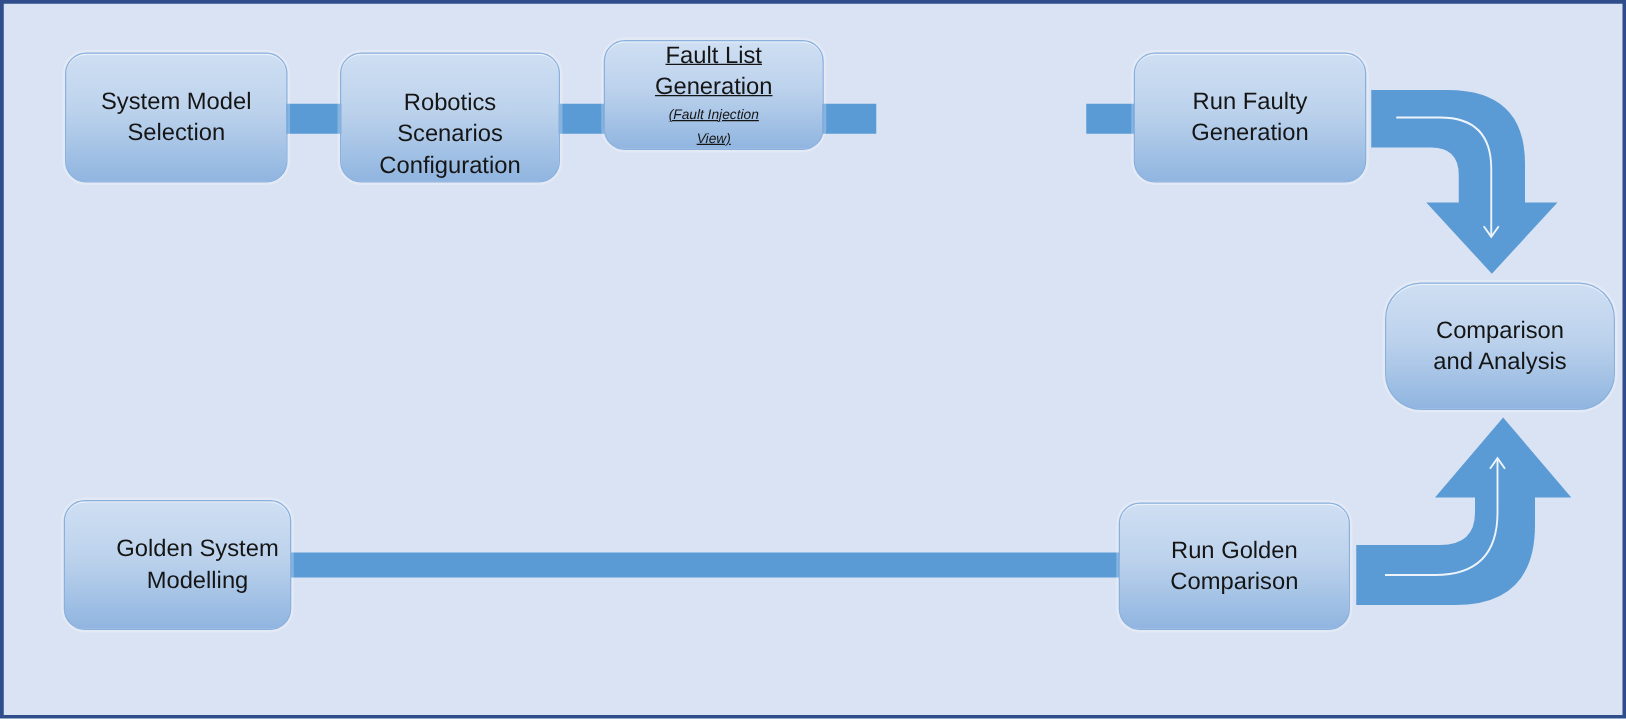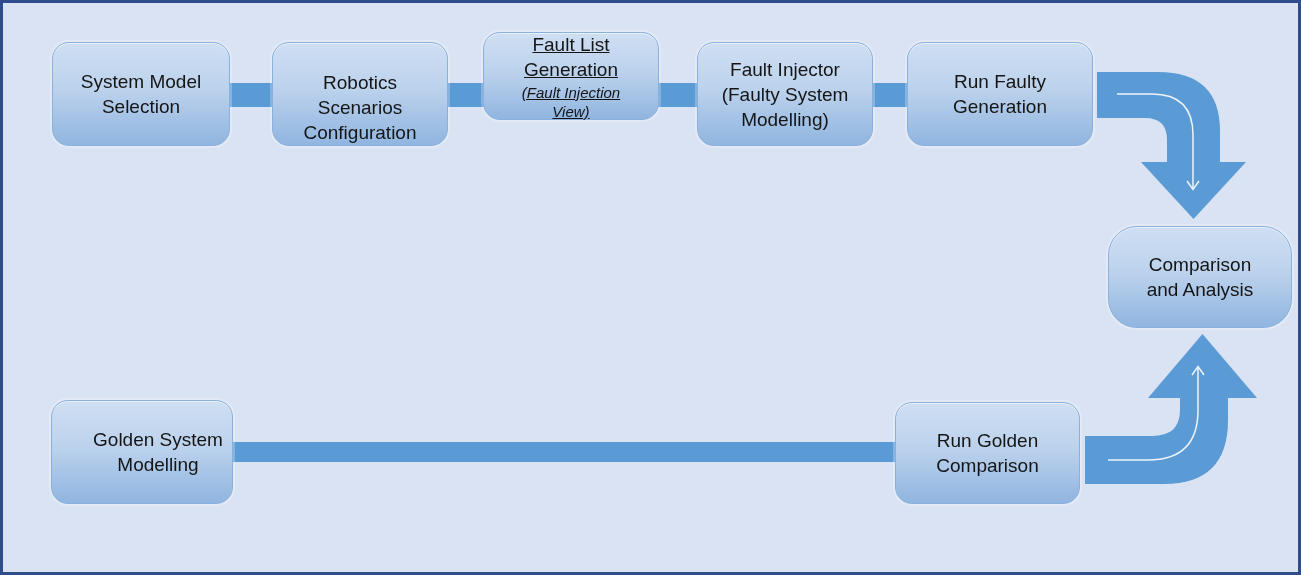--- a/index.html
+++ b/index.html
@@ -38,21 +38,21 @@
     text-align: center;
     color: #151515;
   }
   .node-label {
     white-space: pre-line;
     font-size: 19px;
     line-height: 25px;
   }
   .node-sublabel {
     white-space: pre-line;
-    font-size: 15px;
+    font-size: 11px;
     line-height: 19px;
     font-style: italic;
     margin-top: 1px;
   }
 </style>
 </head>
 <body>
 
 <div class="canvas">
 
@@ -85,25 +85,20 @@
 Configuration</span>
   </div>
 
   <div class="node" style="left:483px; top:32px; width:176px; height:88px;text-decoration:underline;">
     <span class="node-label">Fault List
 Generation</span>
     <span class="node-sublabel">(Fault Injection
 View)</span>
   </div>
 
-  <div class="node" style="left:697px; top:42px; width:176px; height:104px;">
-    <span class="node-label">Fault Injector
-(Faulty System
-Modelling)</span>
-  </div>
 
   <div class="node" style="left:907px; top:42px; width:186px; height:104px;">
     <span class="node-label">Run Faulty
 Generation</span>
   </div>
 
   <div class="node" style="left:1108px; top:226px; width:184px; height:102px;border-radius:29px;">
     <span class="node-label">Comparison
 and Analysis</span>
   </div>

